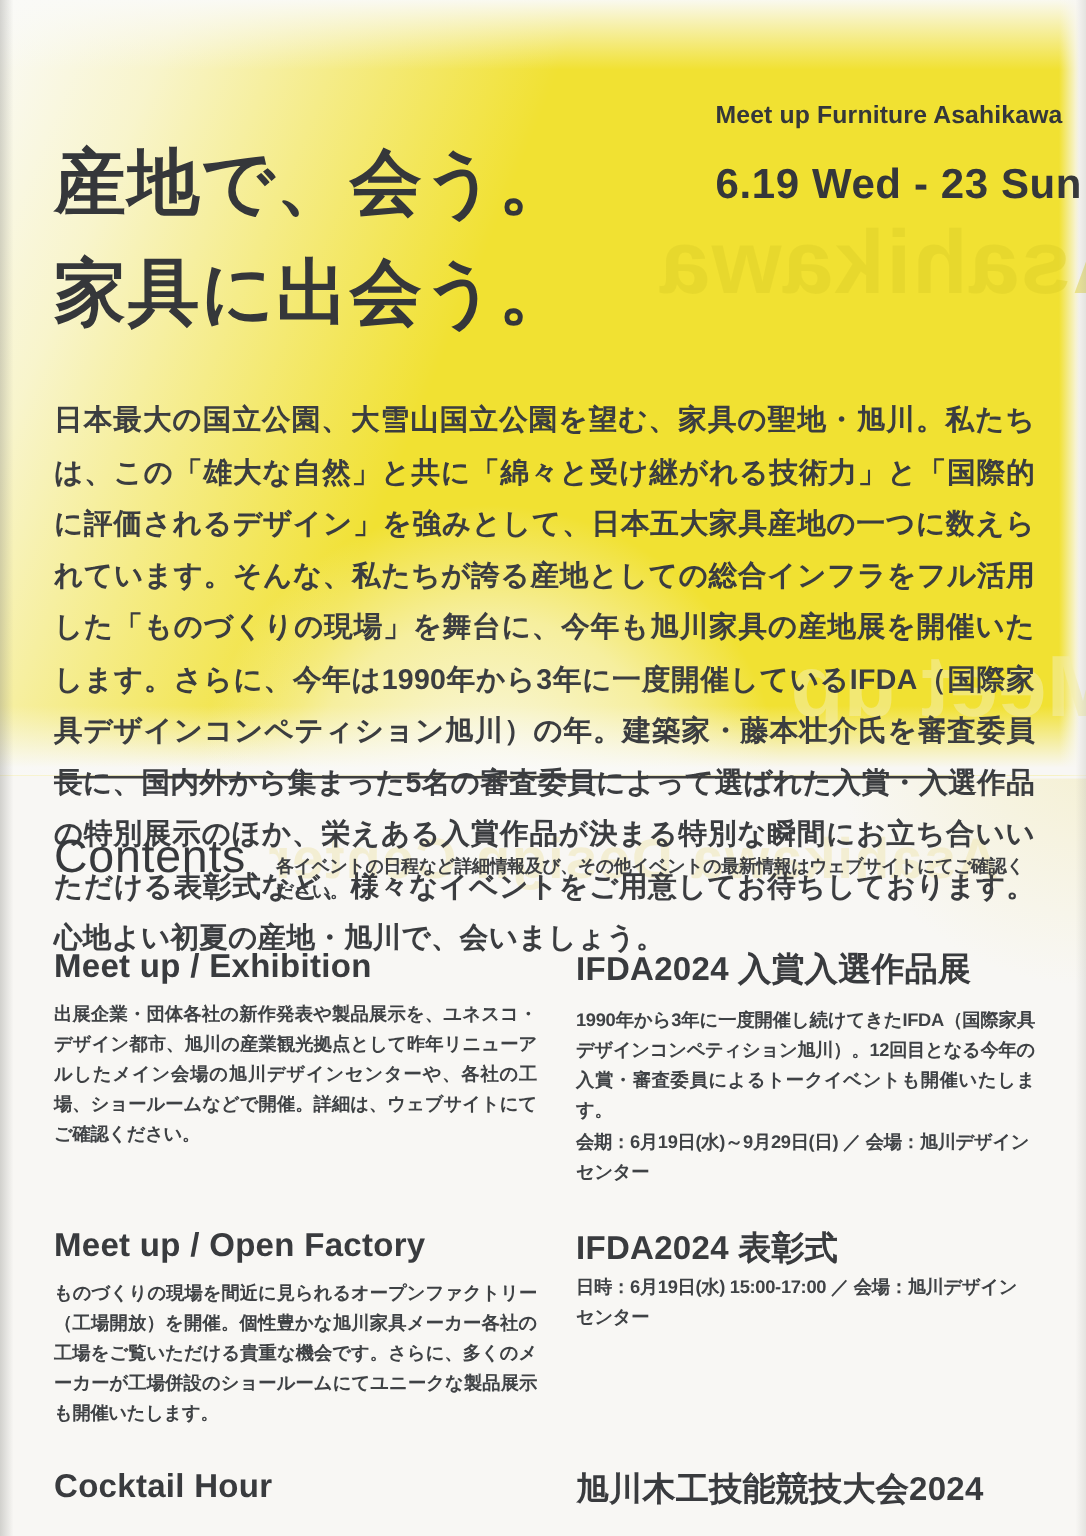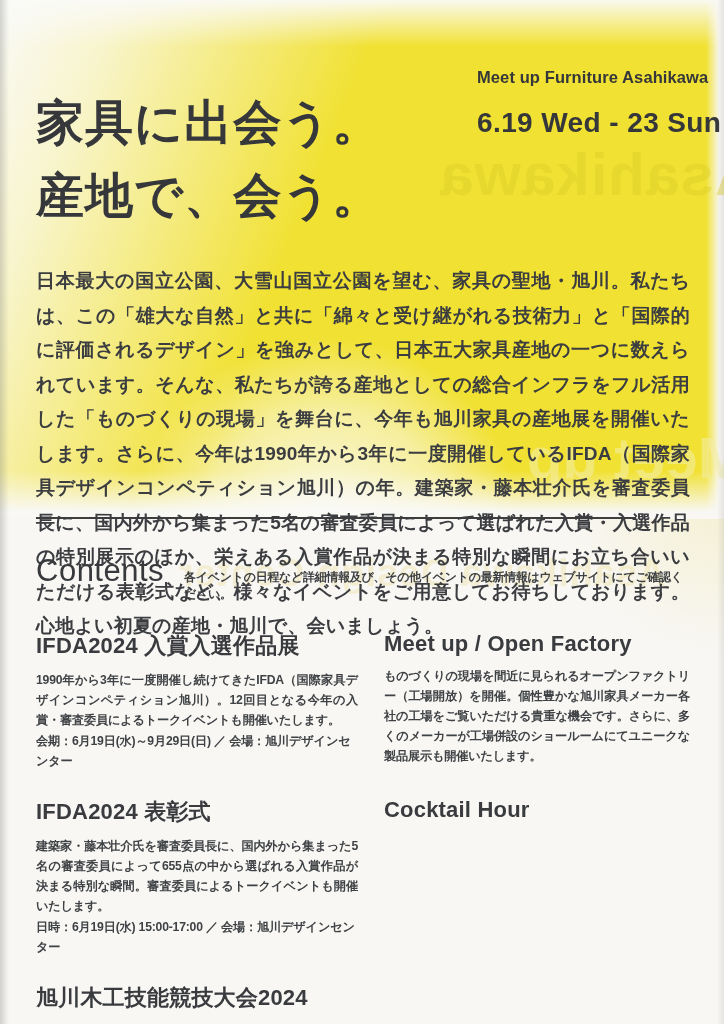--- a/index.html
+++ b/index.html
@@ -59,55 +59,58 @@
 <body>
 
 <div class="page">
 
   <div class="ghost ghost-1">Asahikawa</div>
   <div class="ghost ghost-2">Meet up</div>
   <div class="ghost ghost-3">Asahikawa Design Center</div>
 
   <header class="hero">
     <h1 class="hero-title">
+      <div>産地で、会う。</div>
       <div>家具に出会う。</div>
-      <div>産地で、会う。</div>
     </h1>
     <div class="event-meta">
       <div class="event-name">Meet up Furniture Asahikawa</div>
       <div class="event-dates">6.19 Wed - 23 Sun</div>
     </div>
     <p class="intro">日本最大の国立公園、大雪山国立公園を望む、家具の聖地・旭川。私たちは、この「雄大な自然」と共に「綿々と受け継がれる技術力」と「国際的に評価されるデザイン」を強みとして、日本五大家具産地の一つに数えられています。そんな、私たちが誇る産地としての総合インフラをフル活用した「ものづくりの現場」を舞台に、今年も旭川家具の産地展を開催いたします。さらに、今年は1990年から3年に一度開催しているIFDA（国際家具デザインコンペティション旭川）の年。建築家・藤本壮介氏を審査委員長に、国内外から集まった5名の審査委員によって選ばれた入賞・入選作品の特別展示のほか、栄えある入賞作品が決まる特別な瞬間にお立ち合いいただける表彰式など、様々なイベントをご用意してお待ちしております。心地よい初夏の産地・旭川で、会いましょう。</p>
   </header>
 
   <hr class="divider">
 
   <section class="contents">
     <div class="contents-head">
       <h2>Contents</h2>
       <p class="contents-note">各イベントの日程など詳細情報及び、その他イベントの最新情報はウェブサイトにてご確認ください。</p>
     </div>
 
     <div class="grid">
 
+      <div class="sec">
+        <h3>Meet up / Exhibition</h3>
+        <p>出展企業・団体各社の新作発表や製品展示を、ユネスコ・デザイン都市、旭川の産業観光拠点として昨年リニューアルしたメイン会場の旭川デザインセンターや、各社の工場、ショールームなどで開催。詳細は、ウェブサイトにてご確認ください。</p>
+      </div>
 
       <div class="sec">
         <h3>IFDA2024 入賞入選作品展</h3>
         <p>1990年から3年に一度開催し続けてきたIFDA（国際家具デザインコンペティション旭川）。12回目となる今年の入賞・審査委員によるトークイベントも開催いたします。</p>
         <p class="sched">会期：6月19日(水)～9月29日(日) ／ 会場：旭川デザインセンター</p>
       </div>
 
       <div class="sec">
         <h3>Meet up / Open Factory</h3>
         <p>ものづくりの現場を間近に見られるオープンファクトリー（工場開放）を開催。個性豊かな旭川家具メーカー各社の工場をご覧いただける貴重な機会です。さらに、多くのメーカーが工場併設のショールームにてユニークな製品展示も開催いたします。</p>
       </div>
 
       <div class="sec">
         <h3>IFDA2024 表彰式</h3>
-        <p>建築家・藤本壮介氏を審査委員長に、国内外から集まった5名の審査委員によって655点の中から選ばれる入賞作品が決まる特別な瞬間。審査委員によるトークイベントも開催いたします。</p>
         <p class="sched">日時：6月19日(水) 15:00-17:00 ／ 会場：旭川デザインセンター</p>
       </div>
 
       <div class="sec">
         <h3>Cocktail Hour</h3>
 
       </div>
 
       <div class="sec">
         <h3>旭川木工技能競技大会2024</h3>

